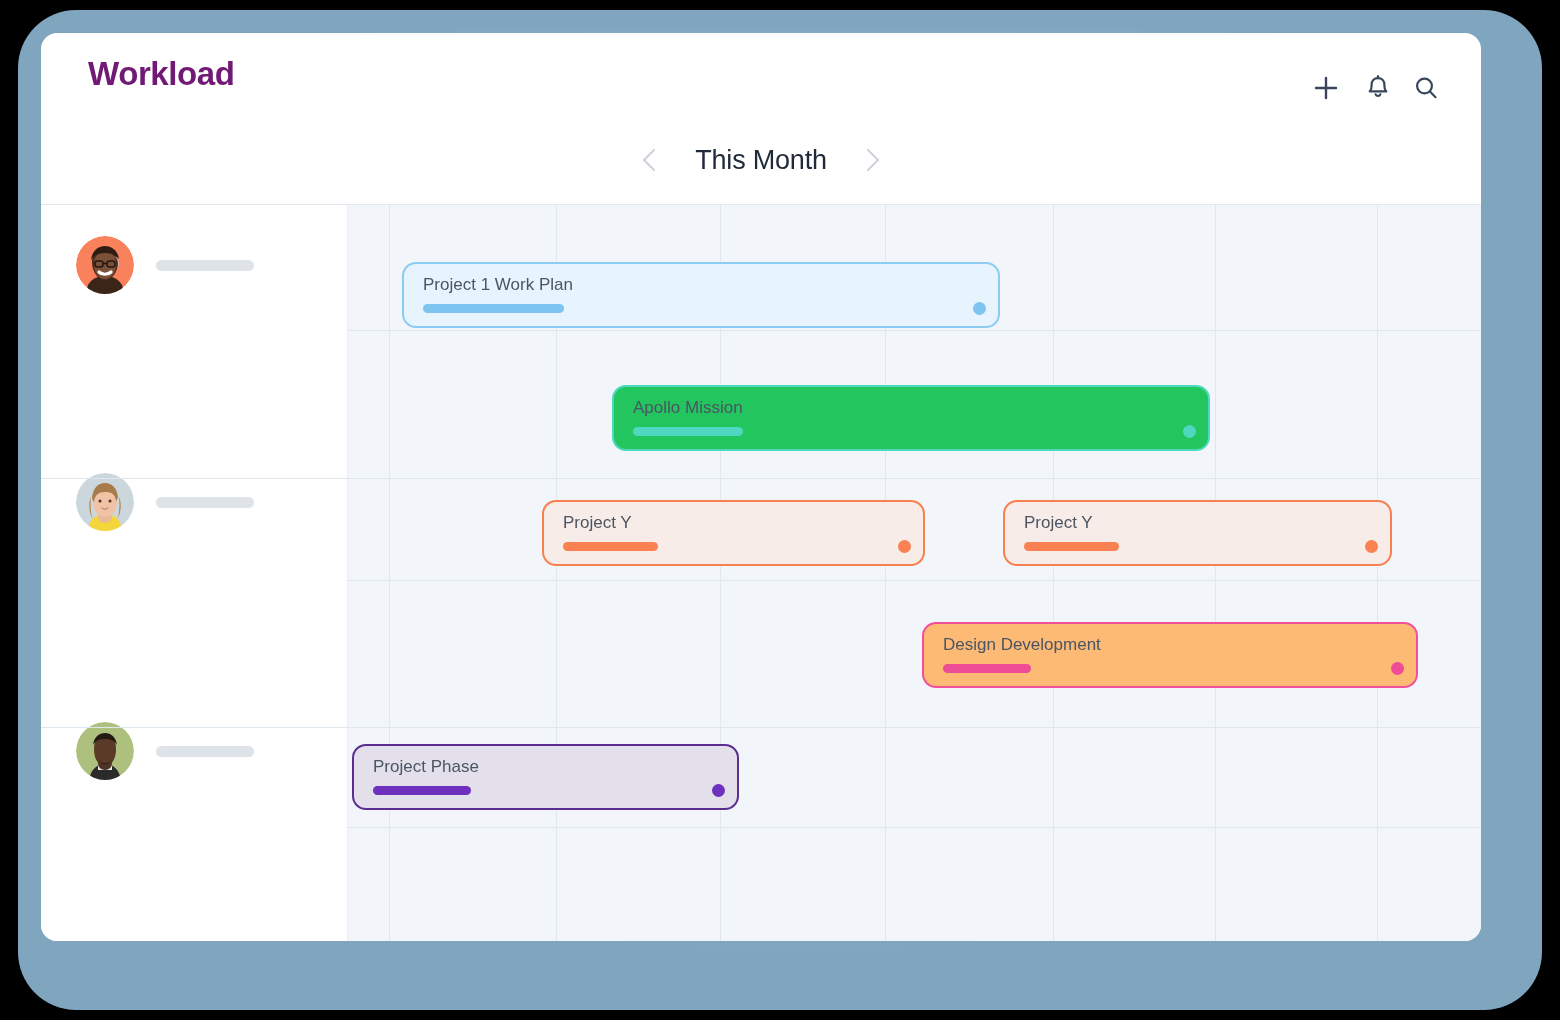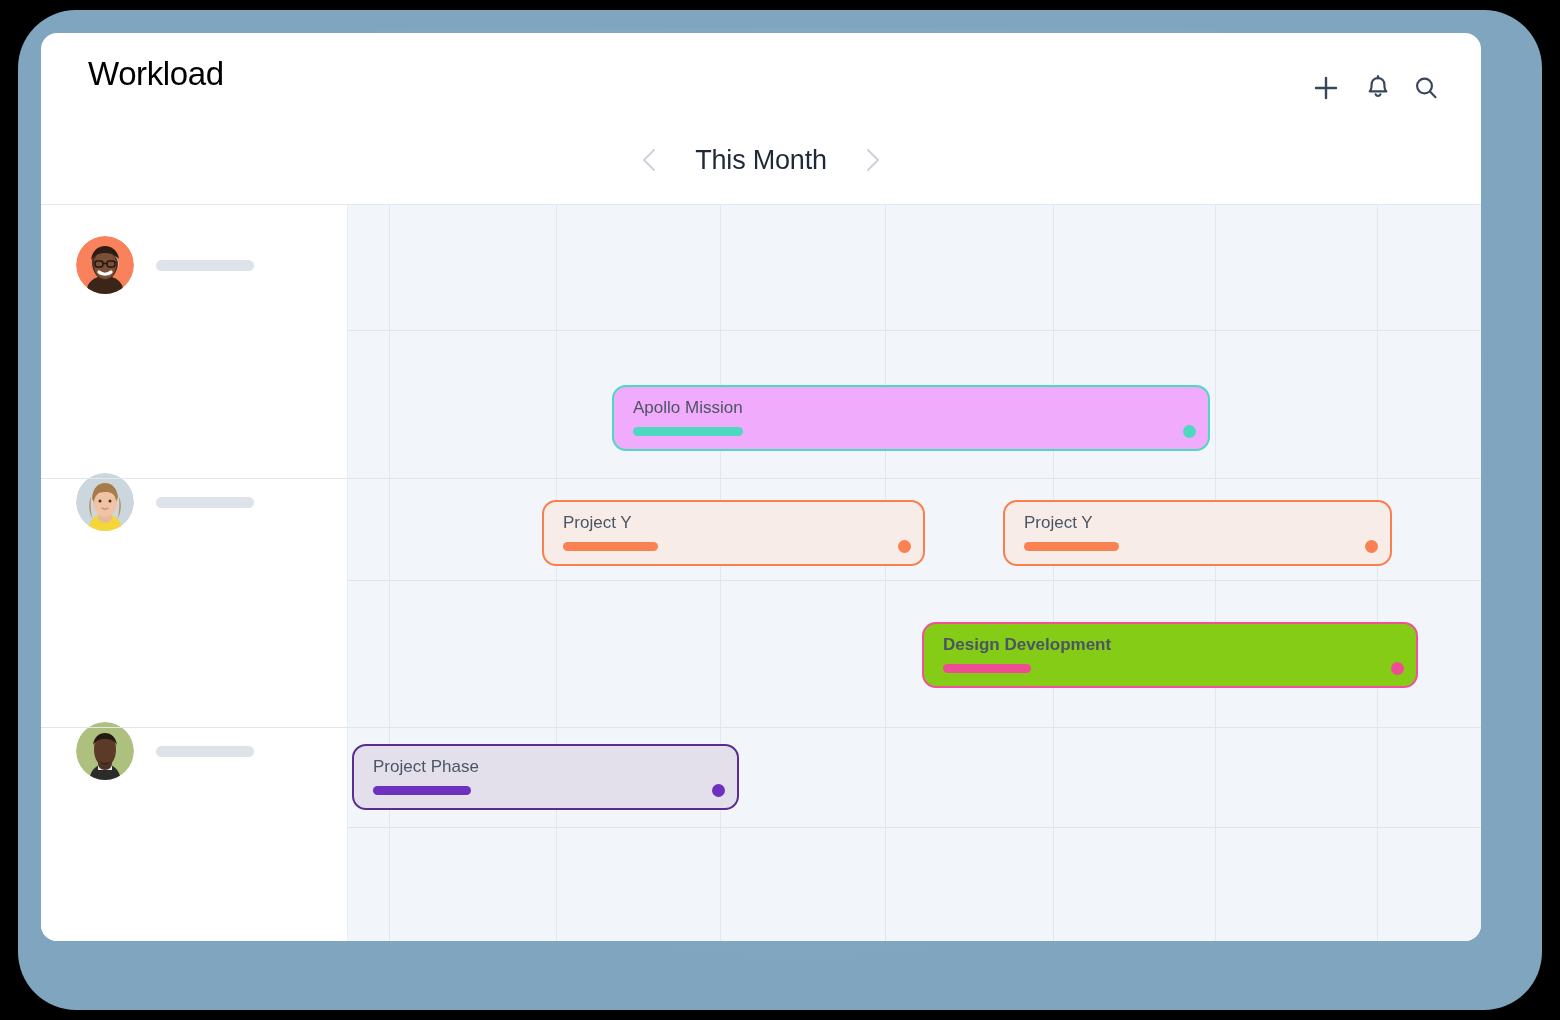--- a/index.html
+++ b/index.html
@@ -40,22 +40,22 @@
     overflow: hidden;
   }
 
   
   #topbar {
     position: absolute; left: 0; top: 0;
     width: 1440px; height: 86px;
   }
   #page-title {
     position: absolute; left: 47px; top: 22px;
-    font-size: 33px; font-weight: normal;
-    color: #000000; letter-spacing: -0.4px;
+    font-size: 33px; font-weight: bold;
+    color: #701a75; letter-spacing: -0.4px;
   }
   .hdr-icon {
     position: absolute; top: 38px;
     width: 34px; height: 34px;
     color: #38465c;
     cursor: pointer;
   }
   #icon-add   { left: 1268px; }
   #icon-bell  { left: 1320px; }
   #icon-search{ left: 1368px; }
@@ -281,40 +281,45 @@
               <path d="M17 23c1-8 6-12 12-12s11 4 12 12c-3-5-7-6-12-6s-9 1-12 6z" fill="#241a14"></path>
               <path d="M22 38c2 3 4 5 7 5s5-2 7-5c-2 2-4 3-7 3s-5-1-7-3z" fill="#3a2619"></path>
               <ellipse cx="24" cy="28" r="1.6" fill="#1d1410"></ellipse>
               <ellipse cx="34" cy="28" r="1.6" fill="#1d1410"></ellipse>
             </svg>
           </div>
           <div class="name-placeholder"></div>
         </div>
       </div>
 
-
-      <div class="task" style="left:571px; top:180px; width:598px; border-color:#4fd8c0; background:#f0abfc;">
+      <div class="task" style="left:361px; top:57px; width:598px; border-color:#8ccbf2; background:#e7f4fd;">
+        <span class="task-label">Project 1 Work Plan</span>
+        <span class="task-progress" style="width:141px; background:#7ec4f0;"></span>
+        <span class="task-dot" style="background:#7ec4f0;"></span>
+      </div>
+
+      <div class="task" style="left:571px; top:180px; width:598px; border-color:#4fd8c0; background:#22c55e;">
         <span class="task-label">Apollo Mission</span>
         <span class="task-progress" style="width:110px; background:#4fd8c0;"></span>
         <span class="task-dot" style="background:#4fd8c0;"></span>
       </div>
 
       <div class="task" style="left:501px; top:295px; width:383px; border-color:#fa7f4f; background:#f7ece7;">
         <span class="task-label">Project Y</span>
         <span class="task-progress" style="width:95px; background:#fa8152;"></span>
         <span class="task-dot" style="background:#fa8152;"></span>
       </div>
 
       <div class="task" style="left:962px; top:295px; width:389px; border-color:#fa7f4f; background:#f7ece7;">
         <span class="task-label">Project Y</span>
         <span class="task-progress" style="width:95px; background:#fa8152;"></span>
         <span class="task-dot" style="background:#fa8152;"></span>
       </div>
 
-      <div class="task" style="left:881px; top:417px; width:496px; border-color:#f1509a; background:#84cc16;font-weight:bold;">
+      <div class="task" style="left:881px; top:417px; width:496px; border-color:#f1509a; background:#fdba74;">
         <span class="task-label">Design Development</span>
         <span class="task-progress" style="width:88px; background:#ef4c96;"></span>
         <span class="task-dot" style="background:#ef4c96;"></span>
       </div>
 
       <div class="task" style="left:311px; top:539px; width:387px; border-color:#5b2d90; background:#e3e0ec;">
         <span class="task-label">Project Phase</span>
         <span class="task-progress" style="width:98px; background:#6d30bf;"></span>
         <span class="task-dot" style="background:#6d30bf;"></span>
       </div>

